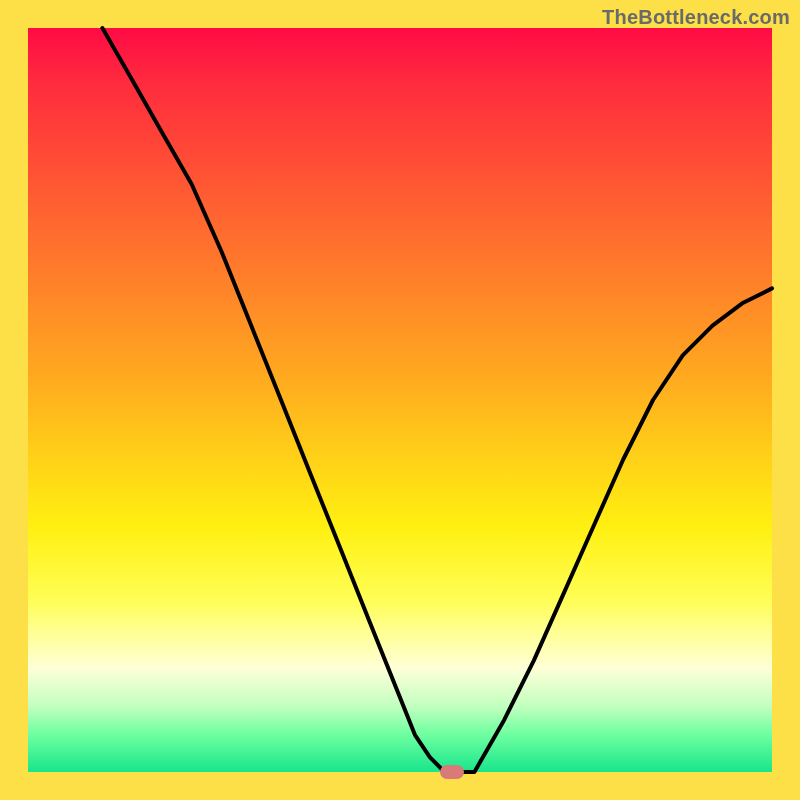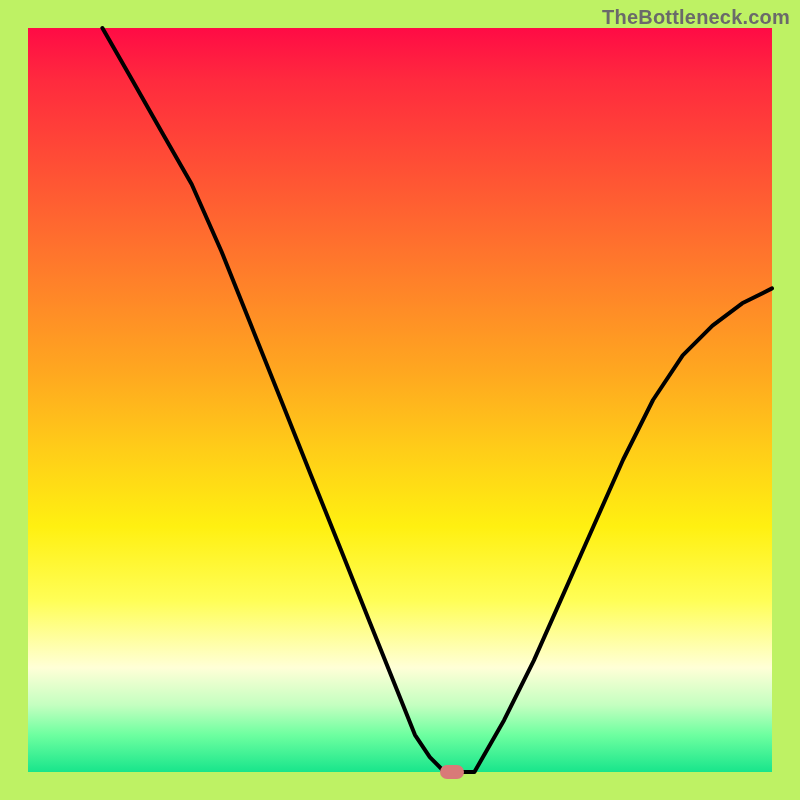--- a/index.html
+++ b/index.html
@@ -8,21 +8,21 @@
     width: 800px;
     height: 800px;
     background: #000;
     font-family: Arial, Helvetica, sans-serif;
     overflow: hidden;
   }
   .frame {
     position: relative;
     width: 800px;
     height: 800px;
-    background: #bef264;
+    background: #fde047;
   }
   .plot {
     position: absolute;
     left: 28px;
     top: 28px;
     width: 744px;
     height: 744px;
     
     background: linear-gradient(
       to bottom,

